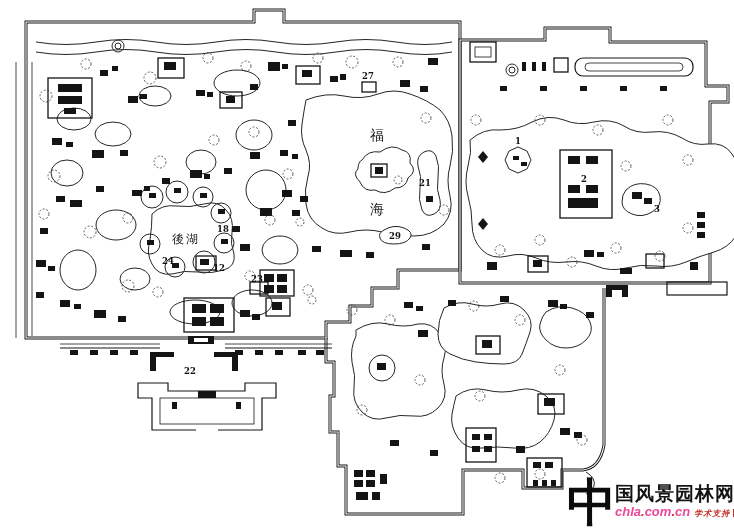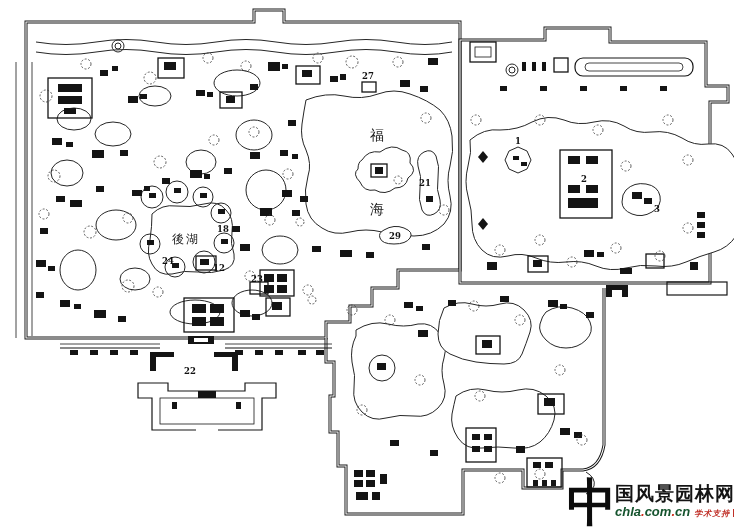--- a/index.html
+++ b/index.html
@@ -20,21 +20,21 @@
   .lake-label{font-family:"DejaVu Serif",serif;fill:#1a1a1a;}
   
   .wm{position:absolute;left:567px;top:477px;width:167px;height:51px;display:flex;align-items:flex-start;}
   .wm-logo{font-size:49px;line-height:51px;font-weight:bold;color:#0c0c0c;
            font-family:"DejaVu Serif",serif;transform:scaleY(1.04);margin-right:-1px;}
   .wm-right{display:flex;flex-direction:column;padding-top:6px;}
   .wm-name{font-size:19px;font-weight:bold;color:#141414;letter-spacing:1px;line-height:21px;
            font-family:"DejaVu Serif",serif;white-space:nowrap;}
   .wm-url{font-family:"Liberation Sans",sans-serif;font-style:italic;font-weight:bold;
           font-size:13px;line-height:15px;white-space:nowrap;}
-  .u-g{color:#14532d;} .u-r{color:#d03020;}
+  .u-g{color:#ec4899;} .u-r{color:#d03020;}
   .wm-tag{font-size:8px;color:#c03028;margin-left:4px;letter-spacing:1px;}
   .wm-seal{display:inline-block;width:8px;height:8px;background:#c03028;margin-left:3px;vertical-align:middle;}
 </style>
 </head>
 <body>
 
 <div id="stage">
 <svg width="734" height="528" viewBox="0 0 734 528">
 
   <g>

